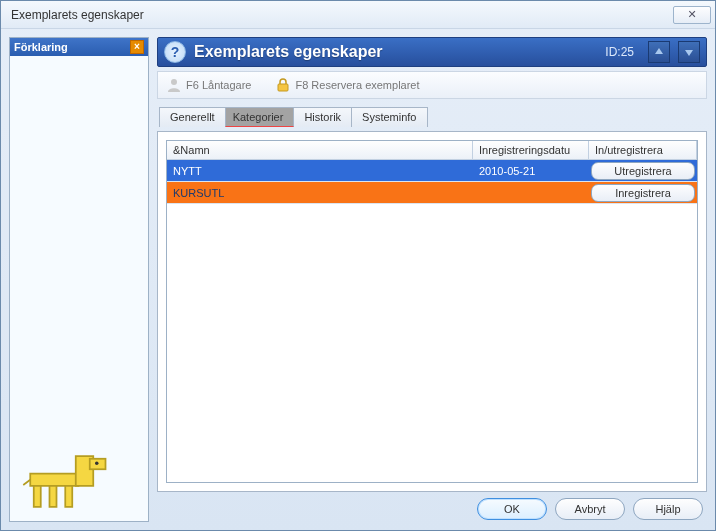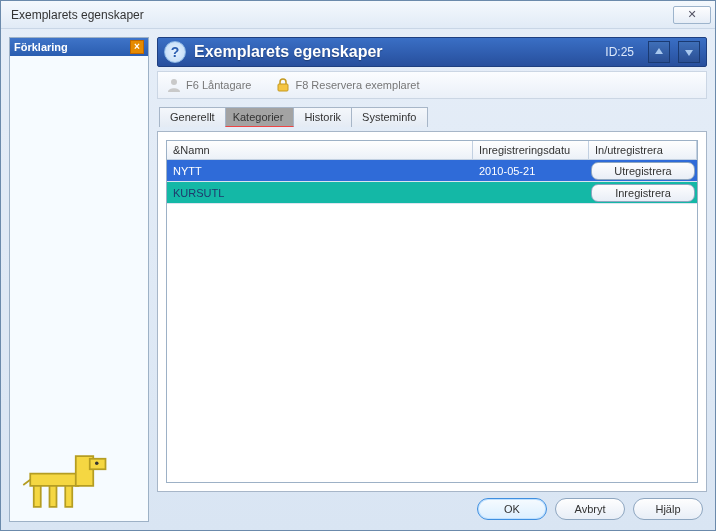--- a/index.html
+++ b/index.html
@@ -132,21 +132,21 @@
     .gh { padding: 3px 6px; border-right: 1px solid #c2d0e1; }
     .gh.c1 { flex: 1; }
     .gh.c2 { width: 116px; }
     .gh.c3 { width: 108px; }
     .grow {
       display: flex; align-items: center;
       border-bottom: 1px solid #dbe4ef;
       height: 22px;
     }
     .grow.sel { background: #2f6bd8; color: #fff; }
-    .grow.alt { background: #14b8a6; color: #1f3a6d; }
+    .grow.alt { background: #f97316; color: #1f3a6d; }
     .gc { padding: 2px 6px; }
     .gc.c1 { flex: 1; }
     .gc.c2 { width: 116px; }
     .gc.c3 { width: 108px; padding: 1px 2px; }
     .cellbtn {
       width: 100%; height: 18px;
       background: linear-gradient(#fdfdfe, #e9eef6);
       border: 1px solid #8ea6c0;
       border-radius: 7px;
       font-size: 11px; color: #333;

